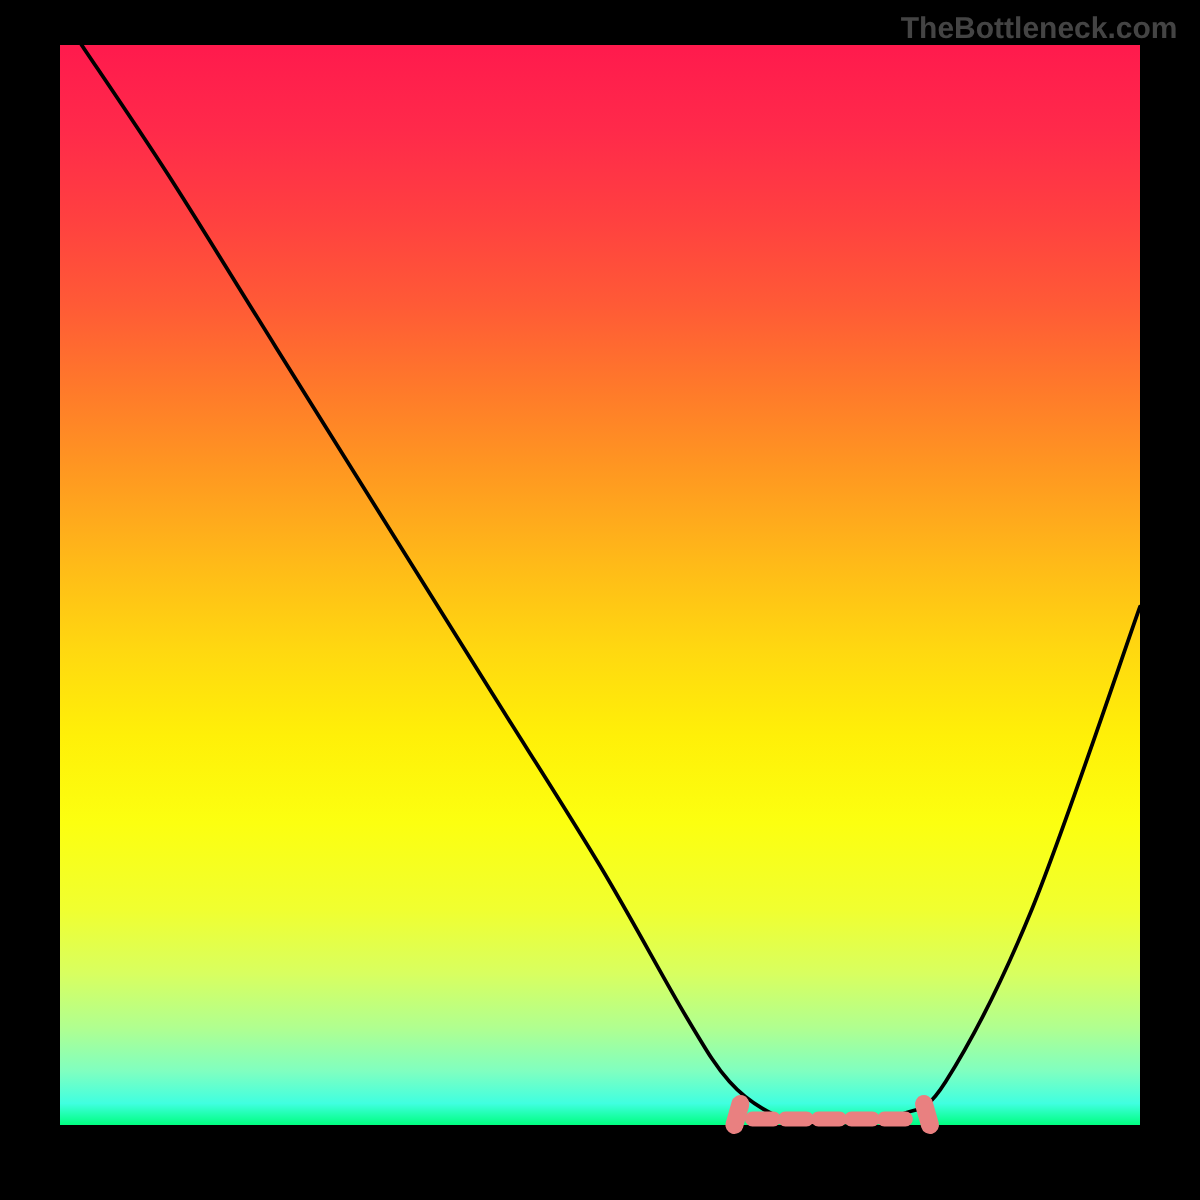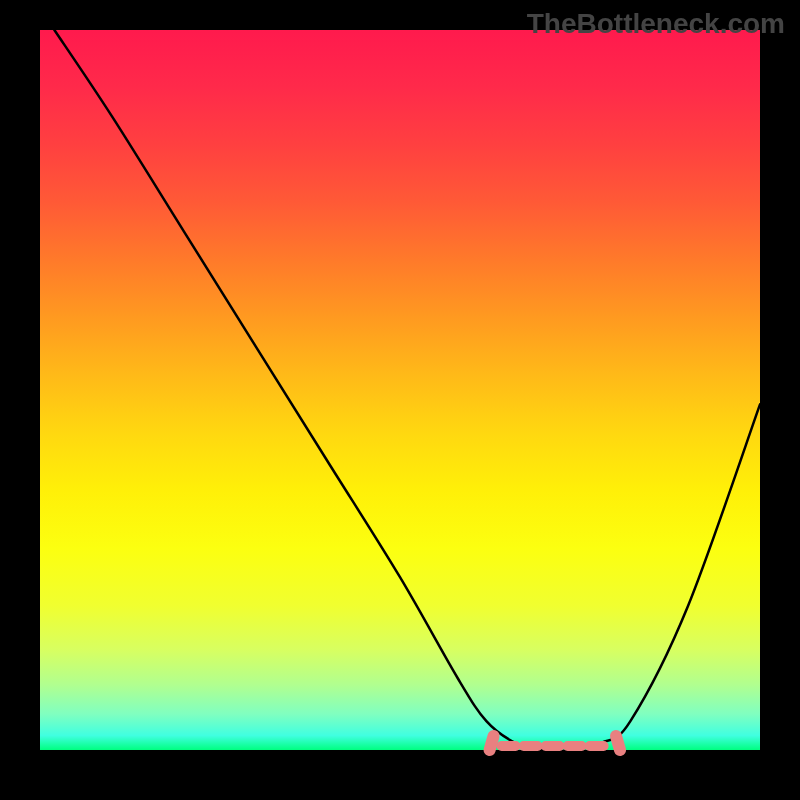--- a/index.html
+++ b/index.html
@@ -9,21 +9,21 @@
   height: 800px;
   background: #000;
   font-family: Arial, sans-serif;
   position: relative;
 }
 .watermark {
   position: absolute;
   top: 8px;
   right: 15px;
   color: #444;
-  font-size: 28px;
+  font-size: 20px;
   font-weight: bold;
   z-index: 10;
 }
 .plot-area {
   position: absolute;
   left: 40px;
   top: 30px;
   width: 720px;
   height: 720px;
 }

